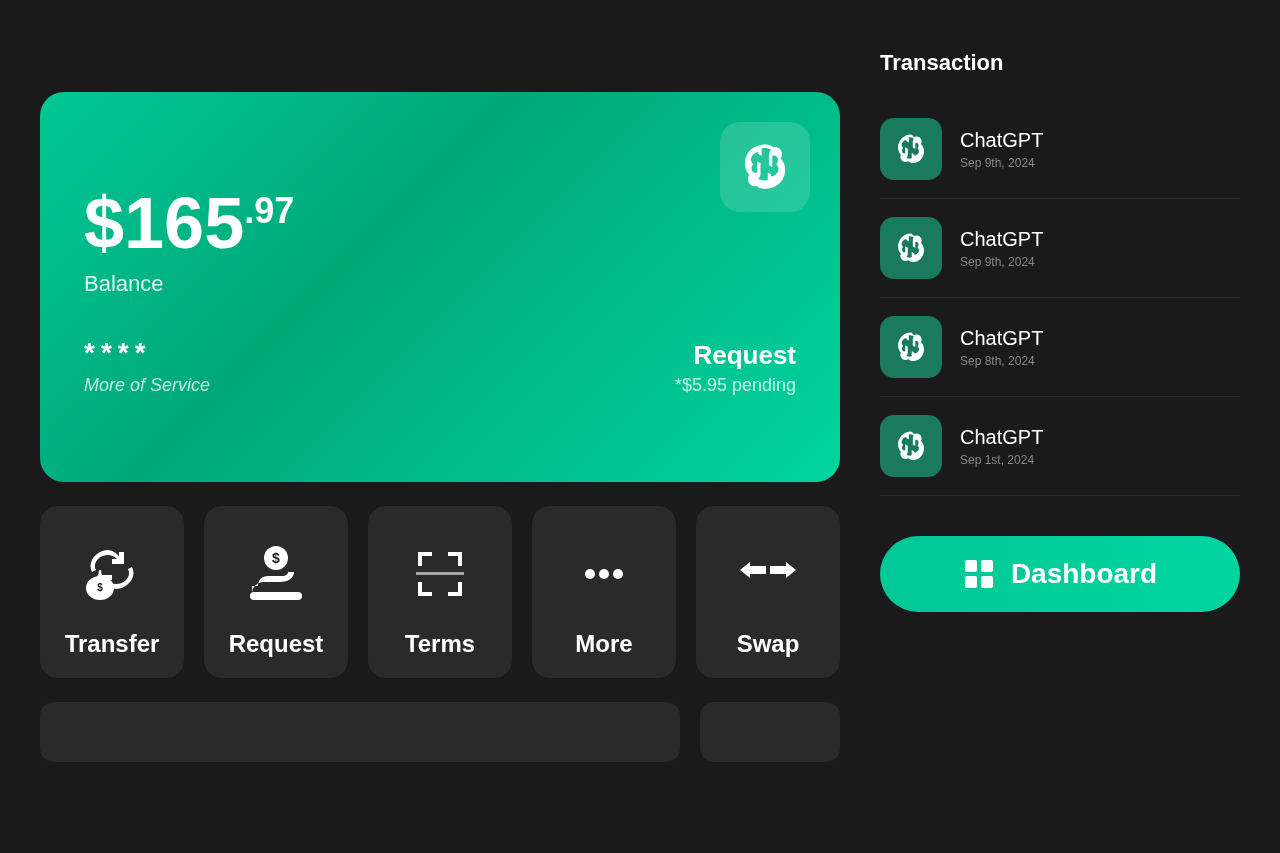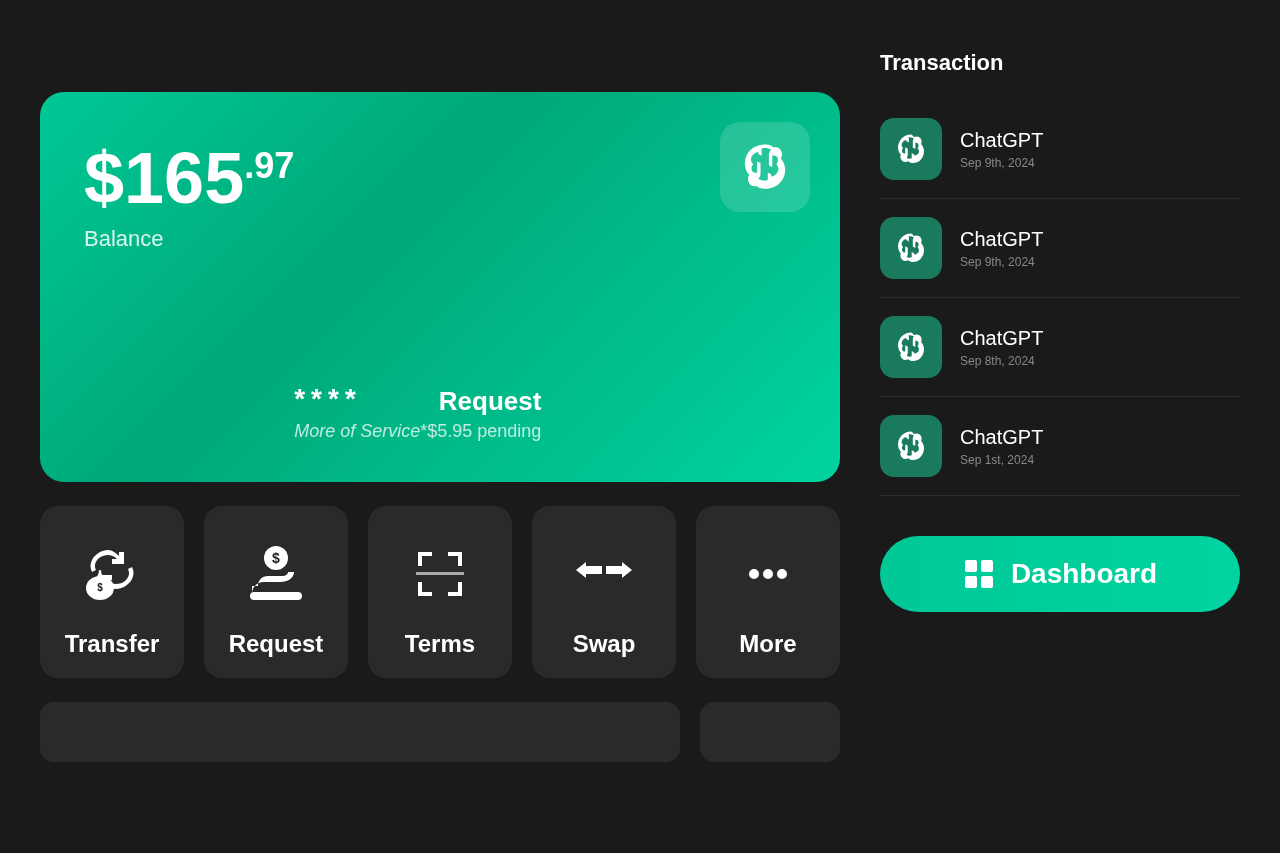--- a/index.html
+++ b/index.html
@@ -26,21 +26,22 @@
     }
 
     
     .balance-card {
       background: linear-gradient(135deg, #00c896 0%, #00a878 40%, #00d4a0 100%);
       border-radius: 24px;
       padding: 40px 44px;
       position: relative;
       min-height: 390px;
       display: flex;
-      justify-content: flex-start;
+      flex-direction: column;
+      justify-content: center;
     }
 
     .card-logo {
       position: absolute;
       top: 30px;
       right: 30px;
       width: 90px;
       height: 90px;
       background: rgba(255,255,255,0.15);
       border-radius: 20px;
@@ -356,38 +357,38 @@
 
           <rect x="8" y="30" width="48" height="3" fill="white" opacity="0.6"></rect>
         </svg>
       </div>
       <span class="action-label">Terms</span>
     </button>
 
     <button class="action-btn">
       <div class="action-icon">
         <svg viewBox="0 0 64 64">
-
-          <path d="M30 24 L14 24 L14 20 L4 28 L14 36 L14 32 L30 32 Z" fill="white"></path>
-
-          <path d="M34 32 L50 32 L50 36 L60 28 L50 20 L50 24 L34 24 Z" fill="white"></path>
-        </svg>
-      </div>
-      <span class="action-label">Swap</span>
-    </button>
-
-    <button class="action-btn">
-      <div class="action-icon">
-        <svg viewBox="0 0 64 64">
           <circle cx="18" cy="32" r="5" fill="white"></circle>
           <circle cx="32" cy="32" r="5" fill="white"></circle>
           <circle cx="46" cy="32" r="5" fill="white"></circle>
         </svg>
       </div>
       <span class="action-label">More</span>
+    </button>
+
+    <button class="action-btn">
+      <div class="action-icon">
+        <svg viewBox="0 0 64 64">
+
+          <path d="M30 24 L14 24 L14 20 L4 28 L14 36 L14 32 L30 32 Z" fill="white"></path>
+
+          <path d="M34 32 L50 32 L50 36 L60 28 L50 20 L50 24 L34 24 Z" fill="white"></path>
+        </svg>
+      </div>
+      <span class="action-label">Swap</span>
     </button>
   </div>
 
   <div class="bottom-bar">
     <div class="bottom-bar-left"></div>
     <div class="bottom-bar-right"></div>
   </div>
 
 </div>
 

